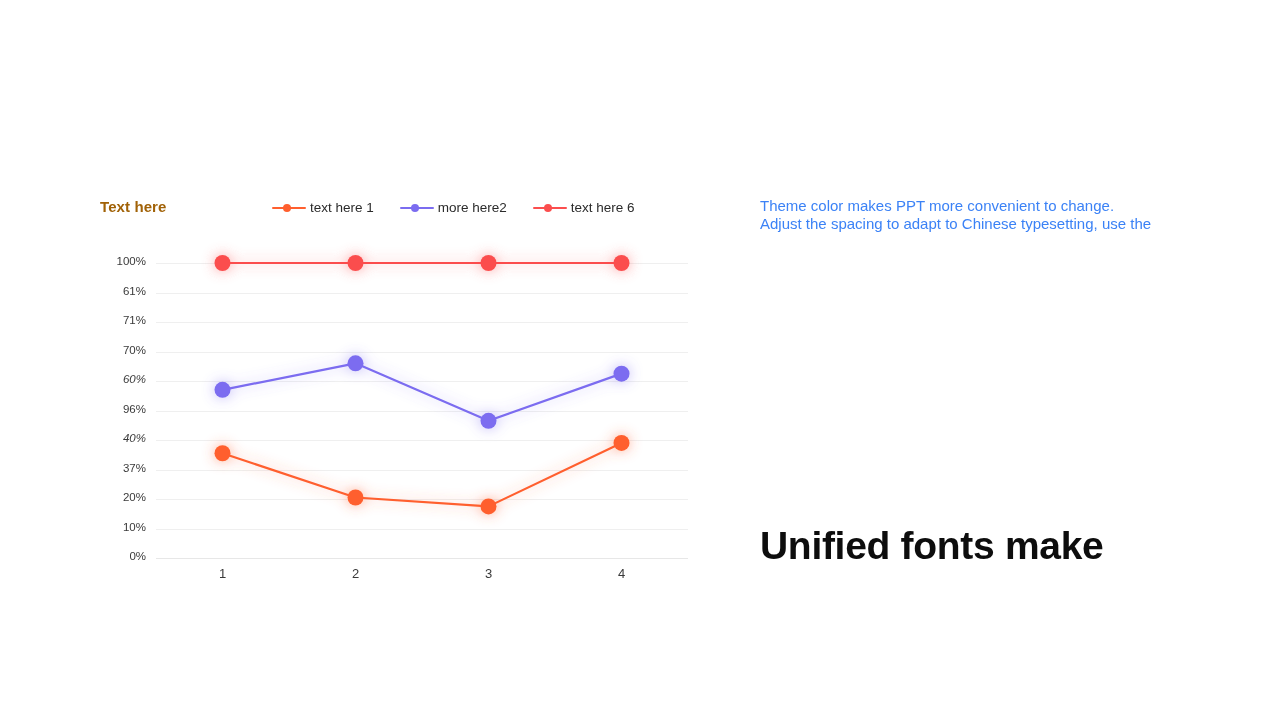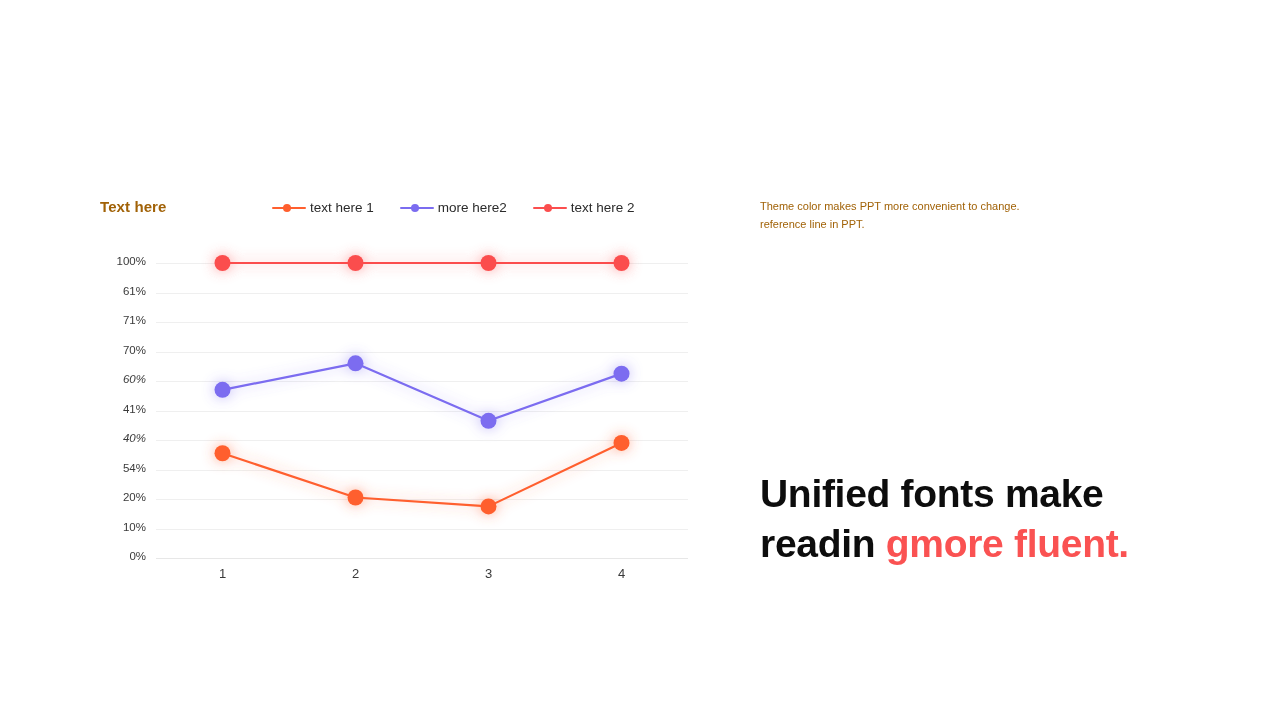--- a/index.html
+++ b/index.html
@@ -142,29 +142,29 @@
   }
 
   
   #note-block {
     position: absolute;
     left: 760px;
     top: 197px;
     width: 400px;
   }
   #note-block p {
-    font-size: 11px;
+    font-size: 15px;
     line-height: 18px;
-    color: #a16207;
+    color: #3b82f6;
     white-space: nowrap;
   }
   #headline-block {
     position: absolute;
     left: 760px;
-    top: 469px;
+    top: 521px;
     width: 420px;
   }
   #headline-block .hl-line {
     font-size: 39px;
     font-weight: bold;
     line-height: 50px;
     color: #0d0d0d;
     letter-spacing: -0.3px;
     white-space: nowrap;
   }
@@ -192,21 +192,21 @@
           <span class="lm-line" style="background:#7B6CF0"></span>
           <span class="lm-dot" style="background:#7B6CF0"></span>
         </span>
         <span class="legend-label">more here2</span>
       </div>
       <div class="legend-item">
         <span class="legend-marker">
           <span class="lm-line" style="background:#FB4E4E"></span>
           <span class="lm-dot" style="background:#FB4E4E"></span>
         </span>
-        <span class="legend-label">text here 2</span>
+        <span class="legend-label">text here 6</span>
       </div>
     </div>
 
     <div id="plot">
         <div class="gridline" style="top: 0px;"></div>
         <div class="gridline" style="top: 29.5px;"></div>
         <div class="gridline" style="top: 59px;"></div>
         <div class="gridline" style="top: 88.5px;"></div>
         <div class="gridline" style="top: 118px;"></div>
         <div class="gridline" style="top: 147.5px;"></div>
@@ -216,23 +216,23 @@
         <div class="gridline" style="top: 265.5px;"></div>
         <div class="gridline axis0" style="top: 295px;"></div>
       </div>
 
     <div id="yaxis">
         <div class="ytick" style="top: 255px;">100%</div>
         <div class="ytick" style="top: 284.5px;">61%</div>
         <div class="ytick" style="top: 314px;">71%</div>
         <div class="ytick" style="top: 343.5px;">70%</div>
         <div class="ytick" style="top: 373px; font-style: italic;">60%</div>
-        <div class="ytick" style="top: 402.5px;">41%</div>
+        <div class="ytick" style="top: 402.5px;">96%</div>
         <div class="ytick" style="top: 432px; font-style: italic;">40%</div>
-        <div class="ytick" style="top: 461.5px;">54%</div>
+        <div class="ytick" style="top: 461.5px;">37%</div>
         <div class="ytick" style="top: 491px;">20%</div>
         <div class="ytick" style="top: 520.5px;">10%</div>
         <div class="ytick" style="top: 550px;">0%</div>
       </div>
 
     <div id="xaxis">
         <div class="xtick" style="left: 66.5px;">1</div>
         <div class="xtick" style="left: 199.5px;">2</div>
         <div class="xtick" style="left: 332.5px;">3</div>
         <div class="xtick" style="left: 465.5px;">4</div>
@@ -292,21 +292,20 @@
             <circle cx="199.5" cy="0" r="8" fill="#FB4E4E"></circle>
             <circle cx="332.5" cy="0" r="8" fill="#FB4E4E"></circle>
             <circle cx="465.5" cy="0" r="8" fill="#FB4E4E"></circle>
           </g>
         </g>
     </svg>
   </div>
 
   <div id="note-block">
     <p>Theme  color makes PPT more convenient to change.</p>
-    <p>reference line in PPT.</p>
+    <p>Adjust the spacing to adapt to Chinese typesetting, use the</p>
   </div>
 
   <div id="headline-block">
     <div class="hl-line">Unified fonts make</div>
-    <div class="hl-line"><span>readin </span><span class="hl-accent">gmore fluent.</span></div>
   </div>
 
 </div>
 
 </body></html>

